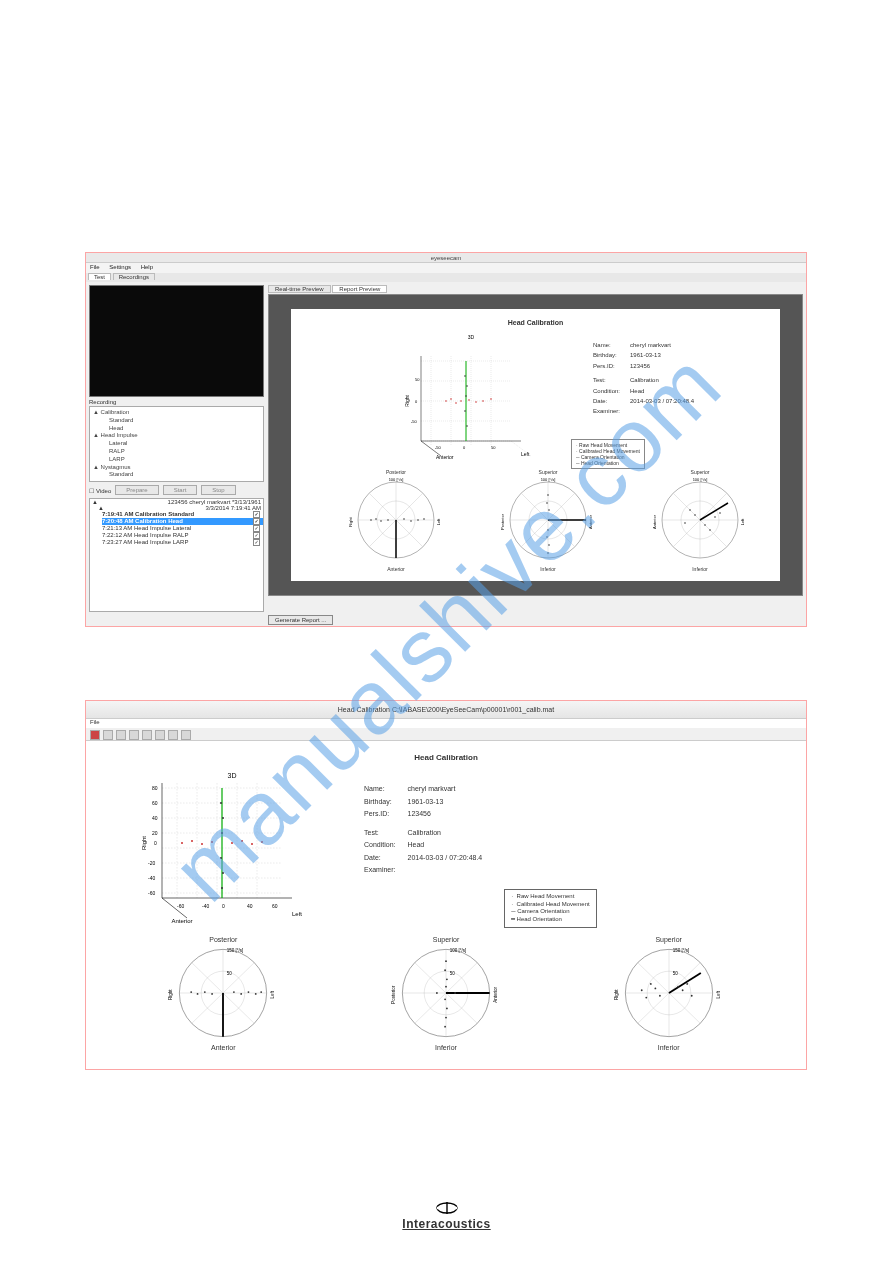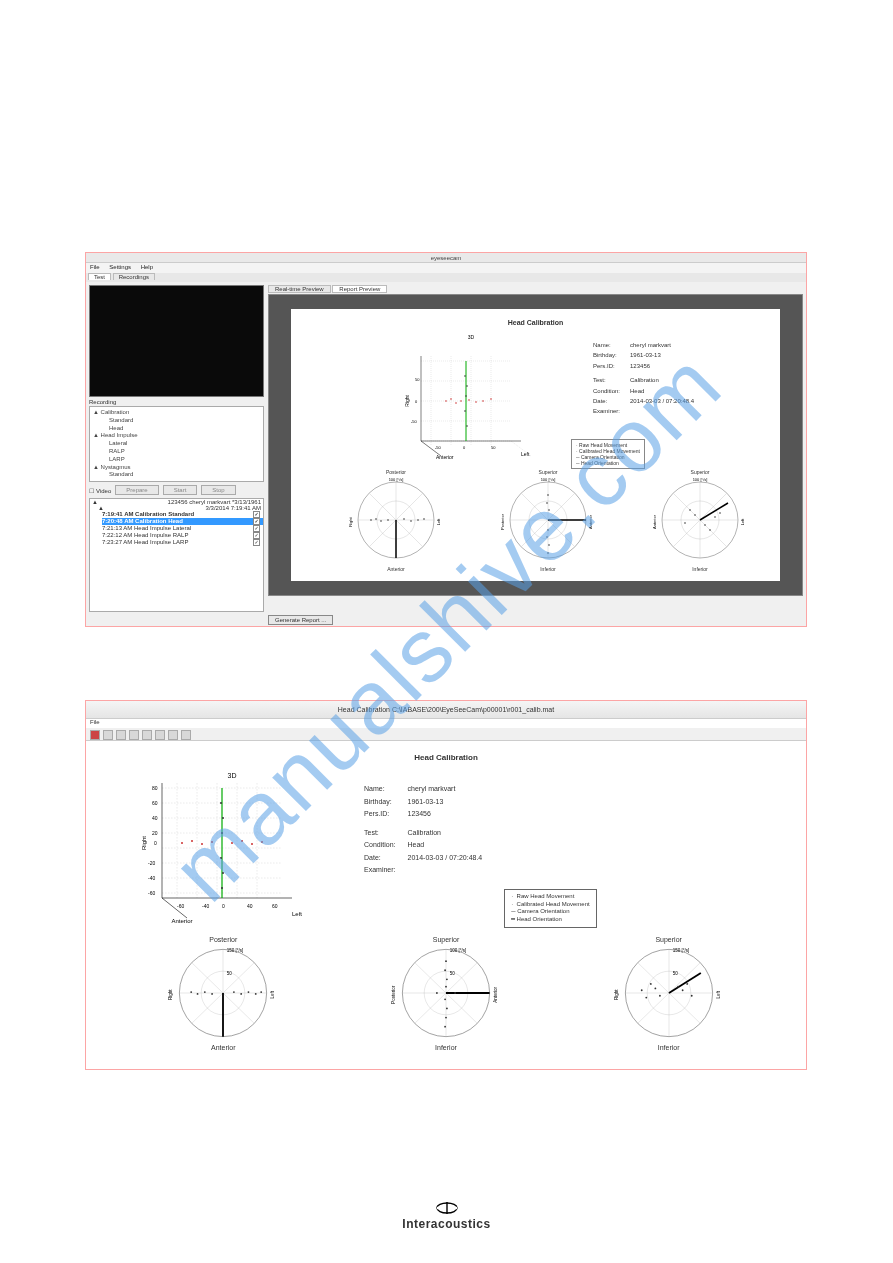--- a/index.html
+++ b/index.html
@@ -53,21 +53,21 @@
   .chart3d2 { width: 220px; height: 160px; }
   .info2 { font-size: 7px; line-height: 1.5; margin-top: 14px; }
   .info2 td:first-child { padding-right: 10px; }
   .legend2 { font-size: 6px; border: 1px solid #666; padding: 3px 6px; line-height: 1.3; margin-top: 14px; }
   .polars2 { display: flex; justify-content: space-around; margin-top: 8px; padding: 0 20px; }
   .polar2 { width: 170px; text-align: center; font-size: 7px; position: relative; }
 
   .footer { position: absolute; bottom: 32px; left: 0; right: 0; text-align: center; }
   .flogo { display: inline-block; }
   .flogo svg { display: block; margin: 0 auto; }
-  .ftxt { font-size: 12px; font-weight: bold; letter-spacing: 0.5px; }
+  .ftxt { font-size: 12px; font-weight: bold; letter-spacing: 0.5px; text-decoration: underline; }
 </style>
 </head>
 <body>
 
 <div class="watermark">manualshive.com</div>
 
 <div class="win win1">
   <div class="titlebar">eyeseecam</div>
   <div class="menubar">
     <span>File</span>

